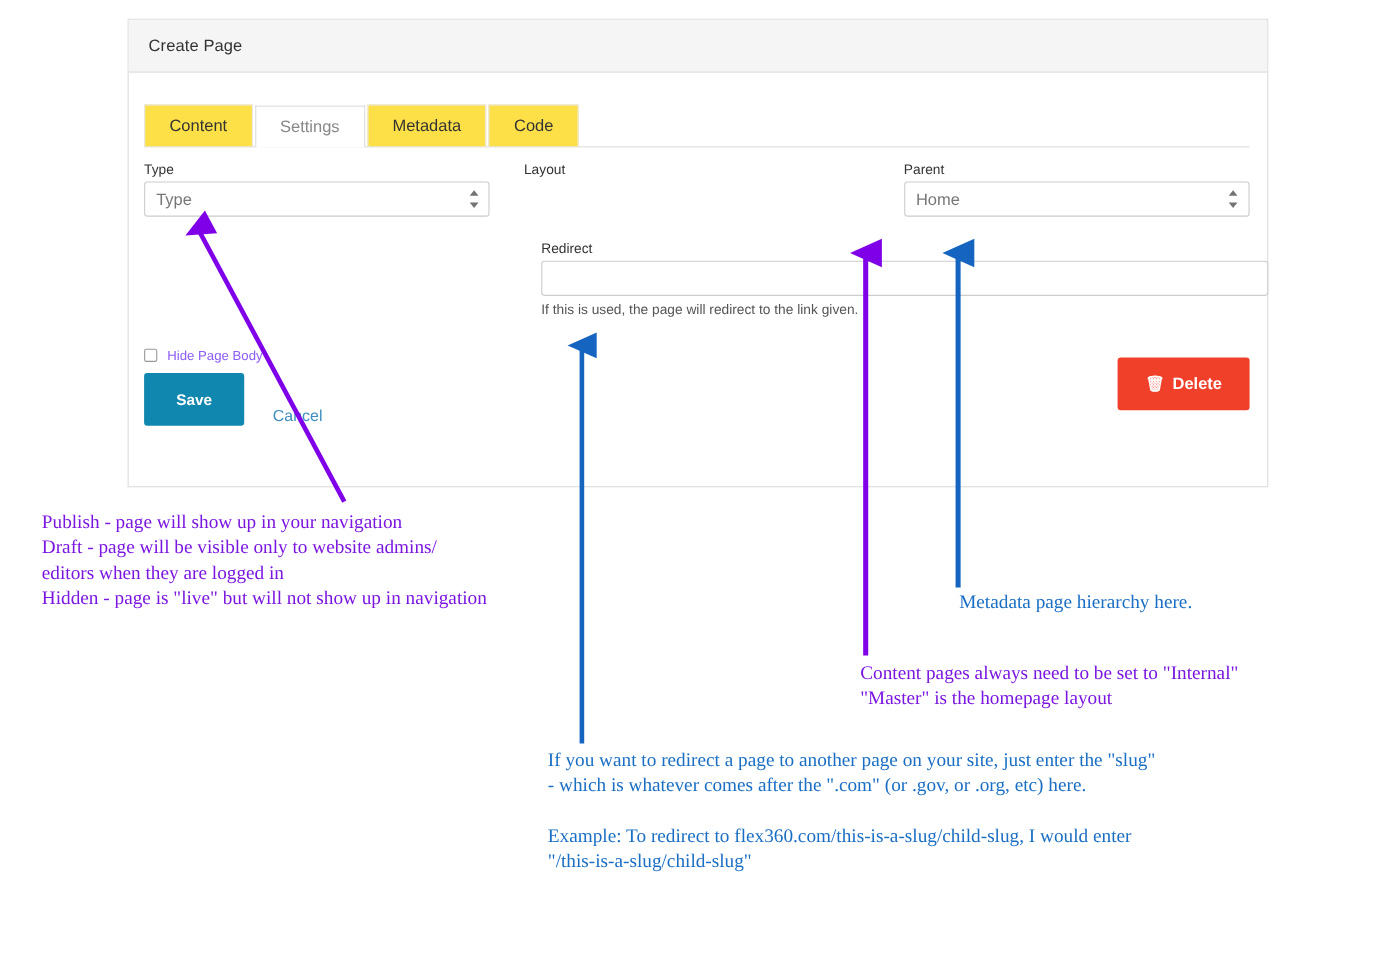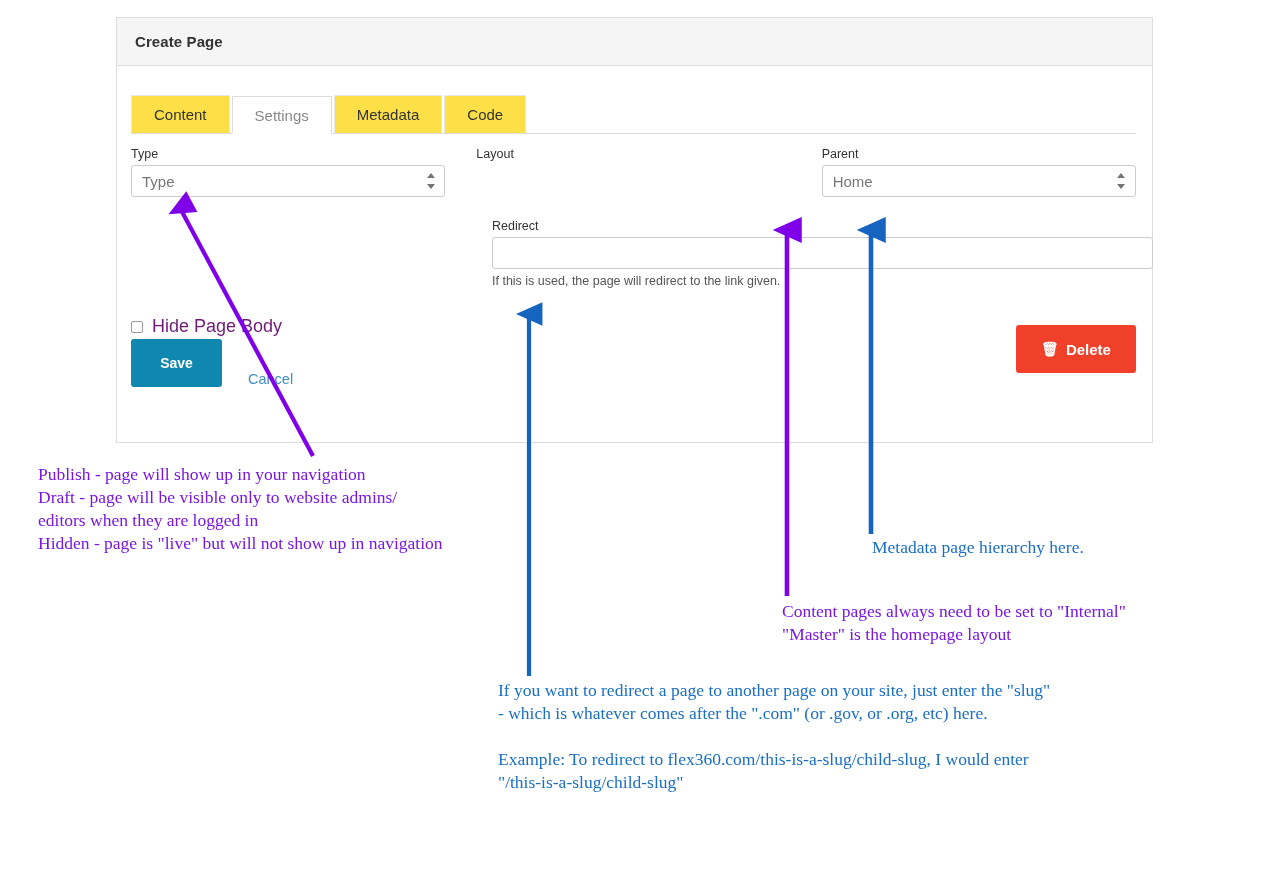--- a/index.html
+++ b/index.html
@@ -34,21 +34,20 @@
     border-bottom: 1px solid #dddddd;
     box-sizing: border-box;
     display: flex;
     align-items: center;
     padding-left: 18px;
   }
   #panel-title {
     font-size: 15px;
     color: #333333;
     letter-spacing: .1px;
-    font-weight: bold;
   }
   #panel-body {
     position: relative;
     padding: 29px 16px 0 14px;
     box-sizing: border-box;
     height: 377px;
   }
 
   
   .tabs {
@@ -167,22 +166,22 @@
     width: 12px;
     height: 12px;
     border: 1px solid #999999;
     border-radius: 2px;
     background: #ffffff;
     box-sizing: border-box;
     margin-right: 9px;
     cursor: pointer;
   }
   .cbox-label {
-    font-size: 18px;
-    color: #701a75;
+    font-size: 12px;
+    color: #8b5cf6;
   }
   .actions {
     position: absolute;
     left: 0px;
     top: 205px;
     display: flex;
     align-items: flex-end;
   }
   .btn-save {
     background: #0f87ae;

